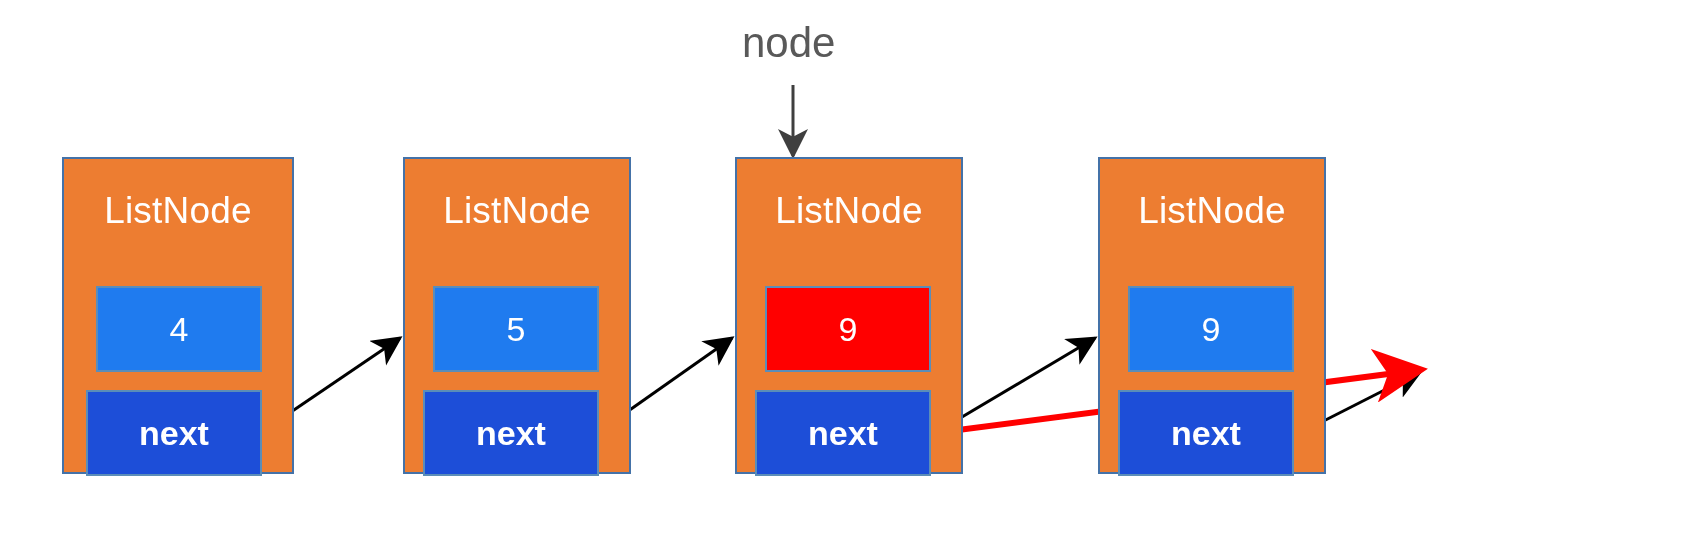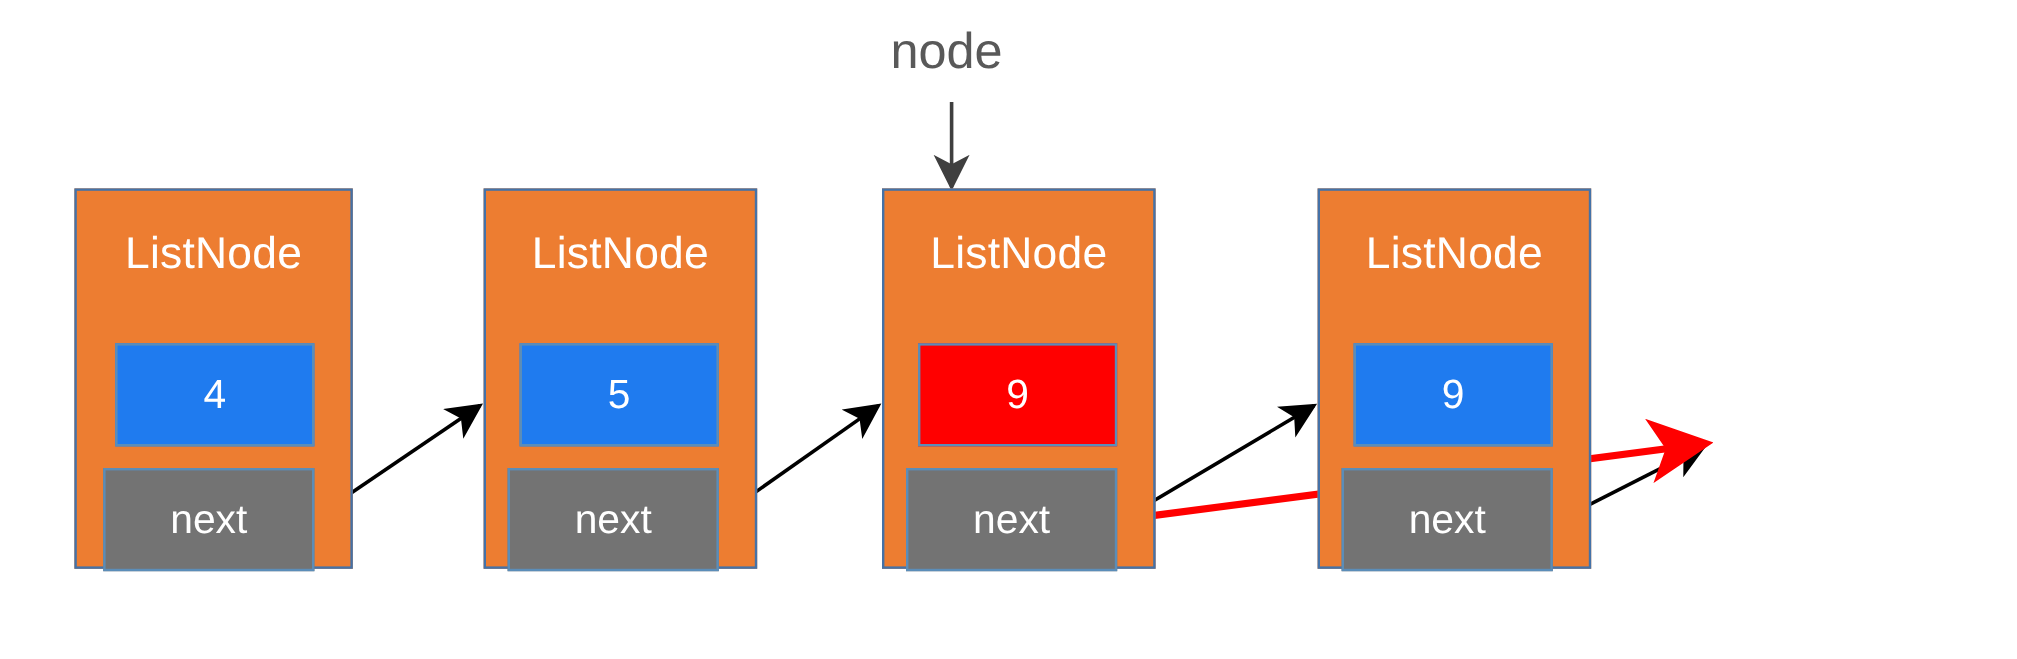--- a/index.html
+++ b/index.html
@@ -53,21 +53,22 @@
     font-size: 34px;
     line-height: 1;
   }
   .field.value {
     background: #1F7BEF;
   }
   .field.value.highlight {
     background: #FF0000;
   }
   .field.next {
-    background: #737373;
+    background: #1d4ed8;
+    font-weight: bold;
   }
   .null-box {
     position: absolute;
     box-sizing: border-box;
     background: #12A150;
     border: 2px solid #5B6BB0;
     display: flex;
     align-items: center;
     justify-content: center;
     color: #ffffff;

